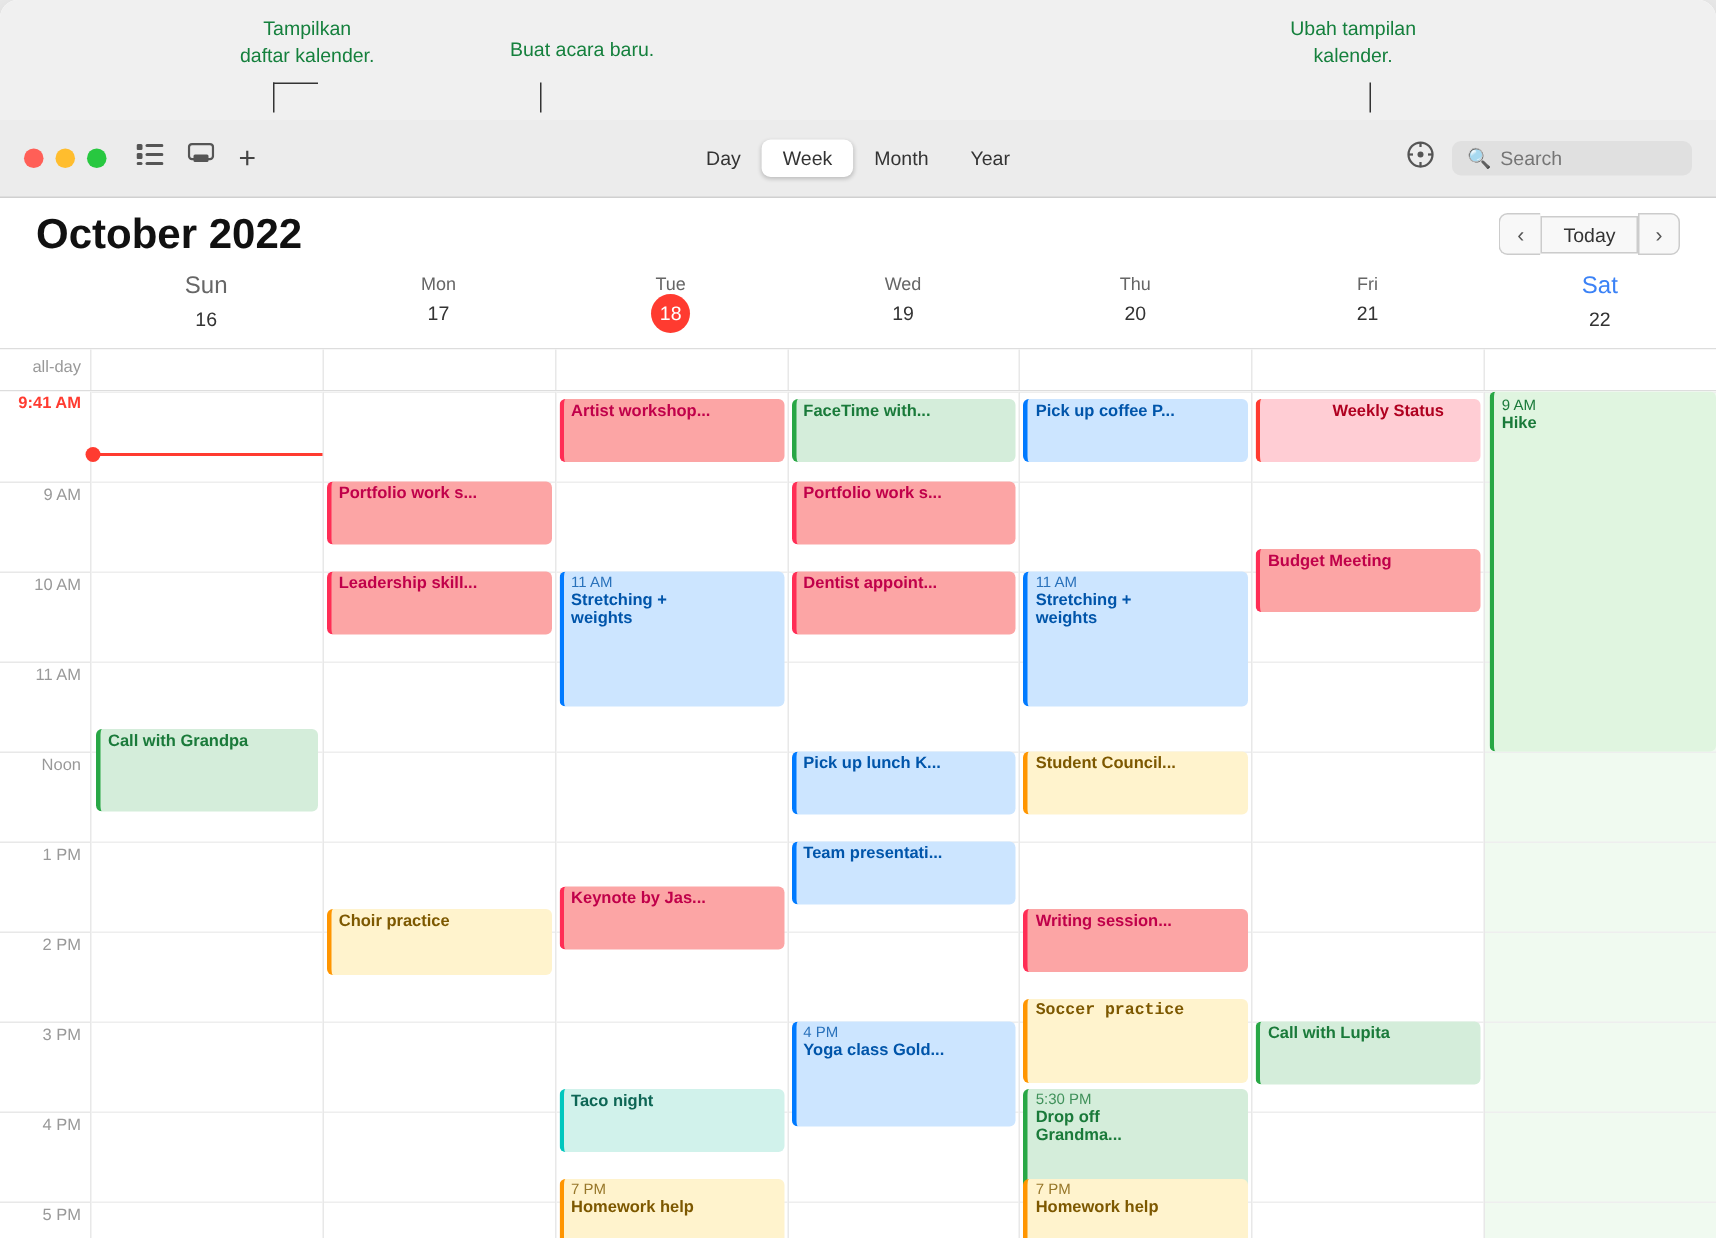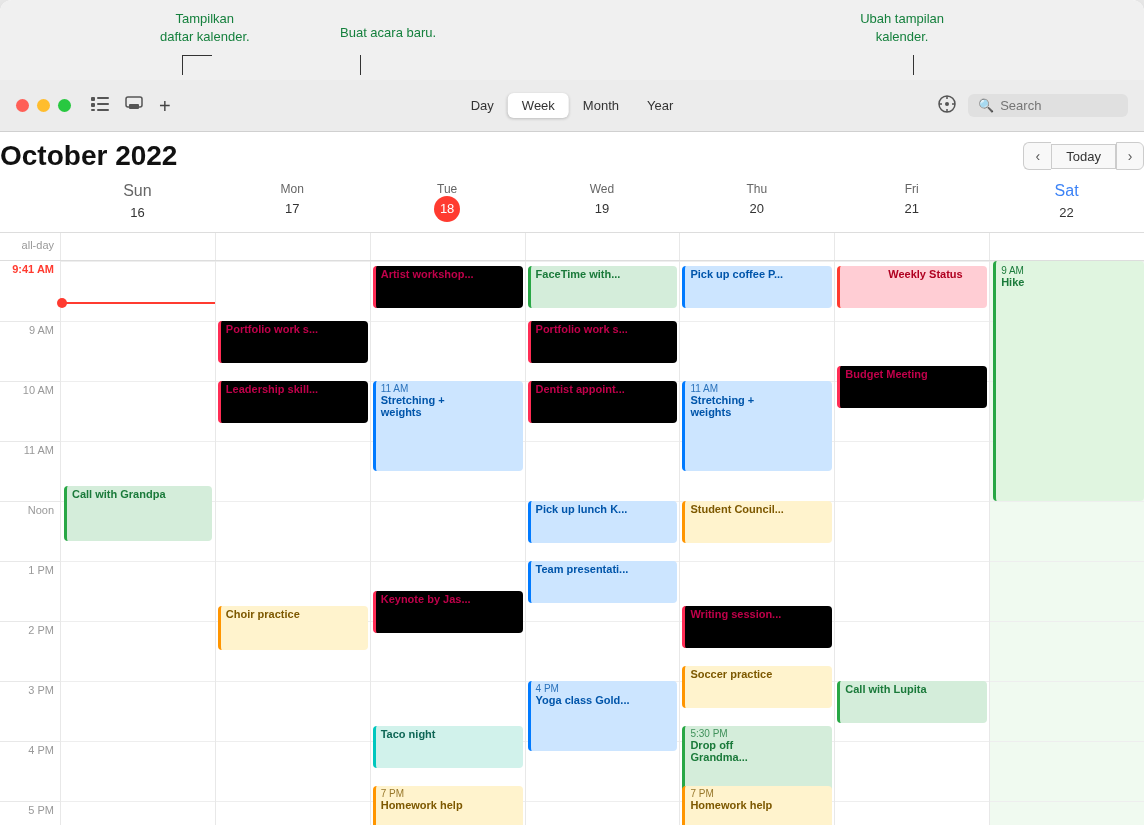--- a/index.html
+++ b/index.html
@@ -92,21 +92,21 @@
       background: transparent;
       outline: none;
       font-size: 13px;
       color: #666;
       width: 100%;
     }
     
     .cal-header {
       display: flex;
       align-items: center;
-      padding: 8px 0 4px;
+      padding: 8px 24px 4px;
       background: #fff;
     }
     .cal-title {
       font-size: 28px;
       font-weight: bold;
       color: #111;
       flex: 1;
     }
     .nav-arrows {
       display: flex;
@@ -228,21 +228,21 @@
       left: 2px;
       right: 2px;
       border-radius: 4px;
       padding: 2px 5px;
       font-size: 11px;
       overflow: hidden;
       cursor: pointer;
     }
     .cal-event.green { background: #d4edda; color: #1a7a3a; border-left: 3px solid #28a745; }
     .cal-event.blue { background: #cce5ff; color: #0055aa; border-left: 3px solid #007aff; }
-    .cal-event.pink { background: #000000; color: #c0004a; border-left: 3px solid #ff2d55; border-left-style: solid; }
+    .cal-event.pink { background: #fca5a5; color: #c0004a; border-left: 3px solid #ff2d55; border-left-style: solid; }
     .cal-event.orange { background: #fff3cd; color: #7d5800; border-left: 3px solid #ff9500; }
     .cal-event.red { background: #ffcdd4; color: #b00020; border-left: 3px solid #ff3b30; padding-left: 48px; }
     .cal-event.teal { background: #d1f2eb; color: #0e6655; border-left: 3px solid #00c7be; }
     .cal-event .evt-title { font-weight: 600; }
     .cal-event .evt-time { font-size: 10px; opacity: 0.8; }
     
     .current-time-line {
       position: absolute;
       left: 0;
       right: 0;
@@ -526,21 +526,21 @@
         <div class="cal-event blue" style="top:120px;height:90px;">
           <div class="evt-time">11 AM</div>
           <div class="evt-title">Stretching +<br>weights</div>
         </div>
         <div class="cal-event orange" style="top:240px;height:42px;">
           <div class="evt-title">Student Council...</div>
         </div>
         <div class="cal-event pink" style="top:345px;height:42px;">
           <div class="evt-title">Writing session...</div>
         </div>
-        <div class="cal-event orange" style="top:405px;height:42px;">
+        <div class="cal-event orange" style="top:405px;height:56px;font-family:Liberation Mono, monospace;">
           <div class="evt-title">Soccer practice</div>
         </div>
         <div class="cal-event green" style="top:465px;height:70px;">
           <div class="evt-time">5:30 PM</div>
           <div class="evt-title">Drop off<br>Grandma...</div>
         </div>
         <div class="cal-event orange" style="top:525px;height:55px;">
           <div class="evt-time">7 PM</div>
           <div class="evt-title">Homework help</div>
         </div>

